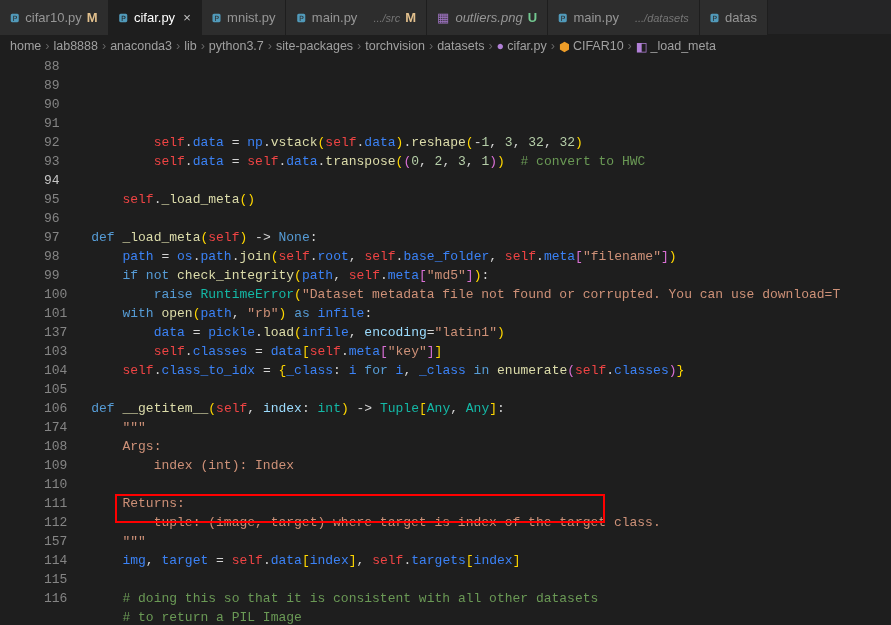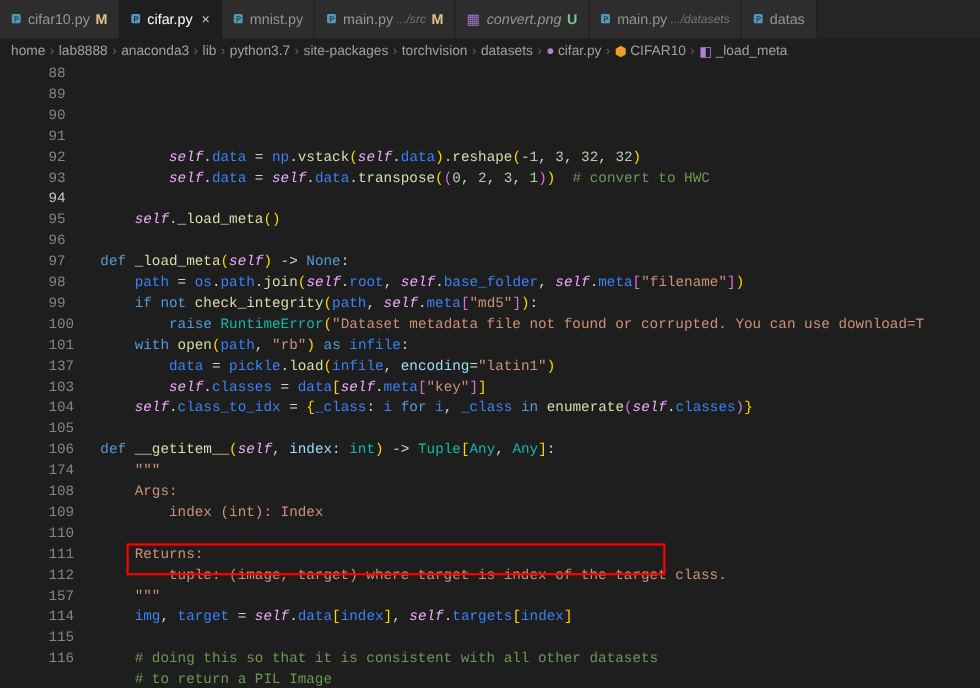--- a/index.html
+++ b/index.html
@@ -39,21 +39,21 @@
     margin-right: 6px;
     color: #519aba;
     font-size: 13px;
   }
   .tab .badge {
     margin-left: 5px;
     font-weight: bold;
   }
   .badge.M { color: #e2c08d; }
   .badge.U { color: #73c991; }
-  .tab .path { color: #767676; font-style: italic; margin-left: 3px; font-size:11px;}
+  .tab .path { color: #767676; font-style: italic; margin-left: 16px; font-size:11px;}
   .tab .close { margin-left: 8px; color: #c5c5c5; }
   .breadcrumbs {
     display: flex;
     align-items: center;
     padding: 3px 10px;
     background: #1e1e1e;
     font-family: -apple-system, BlinkMacSystemFont, 'Segoe UI', sans-serif;
     font-size: 12.5px;
     color: #a0a0a0;
     height: 22px;
@@ -79,21 +79,21 @@
   .code {
     flex: 1;
     line-height: 19px;
     white-space: pre;
     position: relative;
   }
   .line { height: 19px; }
   
   .kw { color: #569cd6; }
   .fn { color: #dcdcaa; }
-  .self { color: #f0abfc; font-style: italic; }
+  .self { color: #ef4444; }
   .prop { color: #3b82f6; text-align: right; }
   .num { color: #b5cea8; }
   .str { color: #ce9178; }
   .cmt { color: #6a9955; }
   .cls { color: #14b8a6; }
   .op { color: #d4d4d4; }
   .const { color: #569cd6; text-align: right; }
   .param { color: #9cdcfe; }
   .yellow { color: #ffd700; }
   .purple { color: #da70d6; }
@@ -122,21 +122,21 @@
       <span>mnist.py</span>
     </div>
     <div class="tab">
       <span class="icon" style="font-size: 10px;">🅿</span>
       <span>main.py</span>
       <span class="path">.../src</span>
       <span class="badge M">M</span>
     </div>
     <div class="tab">
       <span class="icon" style="color: rgb(160, 116, 196);">▦</span>
-      <span style="font-style: italic;">convert.png</span>
+      <span style="font-style: italic;">outliers.png</span>
       <span class="badge U">U</span>
     </div>
     <div class="tab">
       <span class="icon" style="font-size: 10px;">🅿</span>
       <span>main.py</span>
       <span class="path">.../datasets</span>
     </div>
     <div class="tab">
       <span class="icon" style="font-size: 10px;">🅿</span>
       <span>datas</span>

